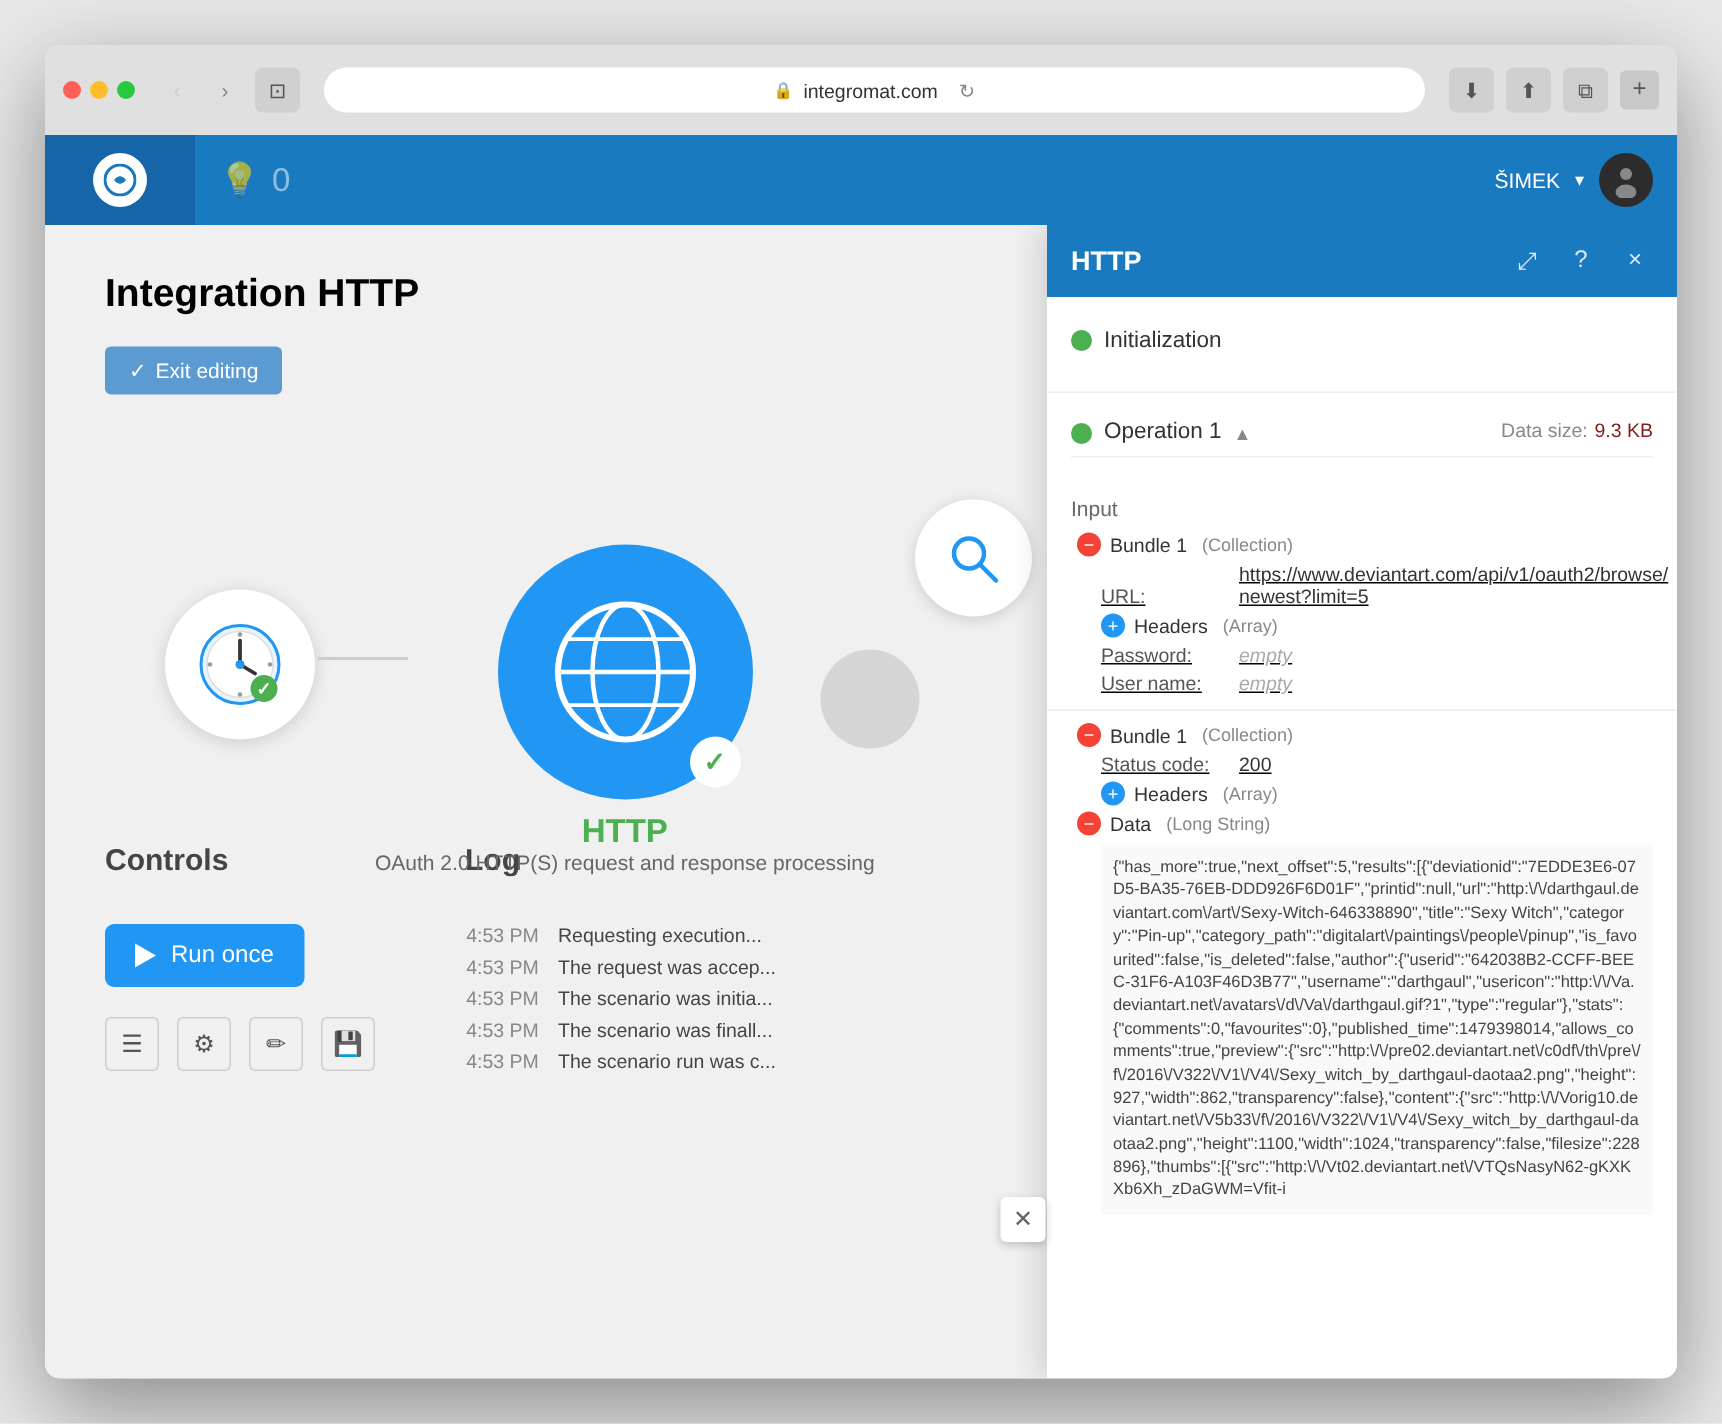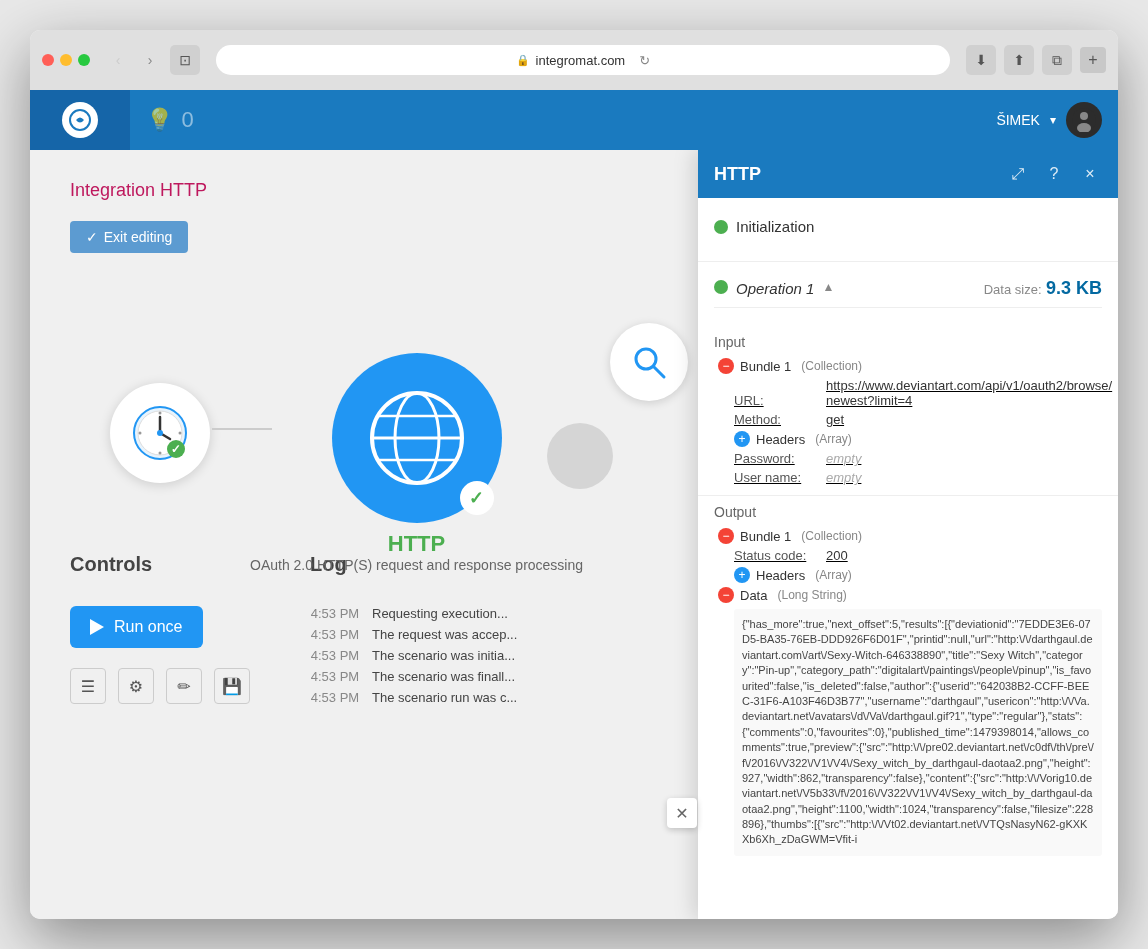--- a/index.html
+++ b/index.html
@@ -174,23 +174,23 @@
       overflow: hidden;
       position: relative;
       background: #f0f0f0;
     }
     .scenario-area {
       flex: 1;
       padding: 30px 40px;
       overflow-y: auto;
     }
     .page-title {
-      font-size: 18px;
-      font-weight: 400;
-      color: #be185d;
+      font-size: 26px;
+      font-weight: 700;
+      color: #000000;
       margin-bottom: 20px;
     }
     .exit-btn {
       background: #5c9bd1;
       color: white;
       border: none;
       padding: 8px 16px;
       border-radius: 4px;
       font-size: 14px;
       cursor: pointer;
@@ -348,41 +348,40 @@
     }
     .operation-row {
       display: flex;
       align-items: center;
       justify-content: space-between;
       padding: 8px 0;
       border-bottom: 1px solid #eee;
     }
     .operation-left {
       display: flex;
-      align-items: flex-start;
+      align-items: flex-end;
       gap: 8px;
-      font-style: italic;
     }
     .op-name {
       font-size: 15px;
       font-weight: 500;
       color: #333;
     }
     .op-caret {
       color: #888;
       font-size: 12px;
     }
     .data-size-label {
       font-size: 13px;
       color: #888;
     }
     .data-size-value {
-      font-size: 18px;
-      color: #0369a1;
-      font-weight: 700;
+      font-size: 13px;
+      color: #7f1d1d;
+      font-weight: 400;
     }
     .sub-section {
       padding: 6px 0 6px 16px;
     }
     .sub-label {
       font-size: 14px;
       color: #666;
       margin-bottom: 8px;
       font-weight: 500;
     }
@@ -714,47 +713,42 @@
             <div class="sub-label">Input</div>
 
             <div class="bundle-row">
               <div class="minus-circle">−</div>
               <span class="bundle-name">Bundle 1</span>
               <span class="bundle-type">(Collection)</span>
             </div>
 
             <div class="data-row">
               <span class="data-row-label">URL:</span>
-              <span class="data-row-value">https://www.deviantart.com/api/v1/oauth2/browse/newest?limit=4</span>
-            </div>
-
-            <div class="data-row">
-              <span class="data-row-label">Method:</span>
-              <span class="data-row-value">get</span>
-            </div>
+              <span class="data-row-value">https://www.deviantart.com/api/v1/oauth2/browse/newest?limit=5</span>
+            </div>
+
 
             <div class="bundle-row" style="padding-left:20px;">
               <div class="plus-circle">+</div>
               <span class="bundle-name">Headers</span>
               <span class="bundle-type">(Array)</span>
             </div>
 
             <div class="data-row">
               <span class="data-row-label">Password:</span>
               <span class="data-row-empty">empty</span>
             </div>
 
             <div class="data-row">
               <span class="data-row-label">User name:</span>
               <span class="data-row-empty">empty</span>
             </div>
           </div>
 
           <div class="output-section">
-            <div class="sub-label">Output</div>
 
             <div class="bundle-row">
               <div class="minus-circle">−</div>
               <span class="bundle-name">Bundle 1</span>
               <span class="bundle-type">(Collection)</span>
             </div>
 
             <div class="data-row">
               <span class="data-row-label">Status code:</span>
               <span class="data-row-value">200</span>

